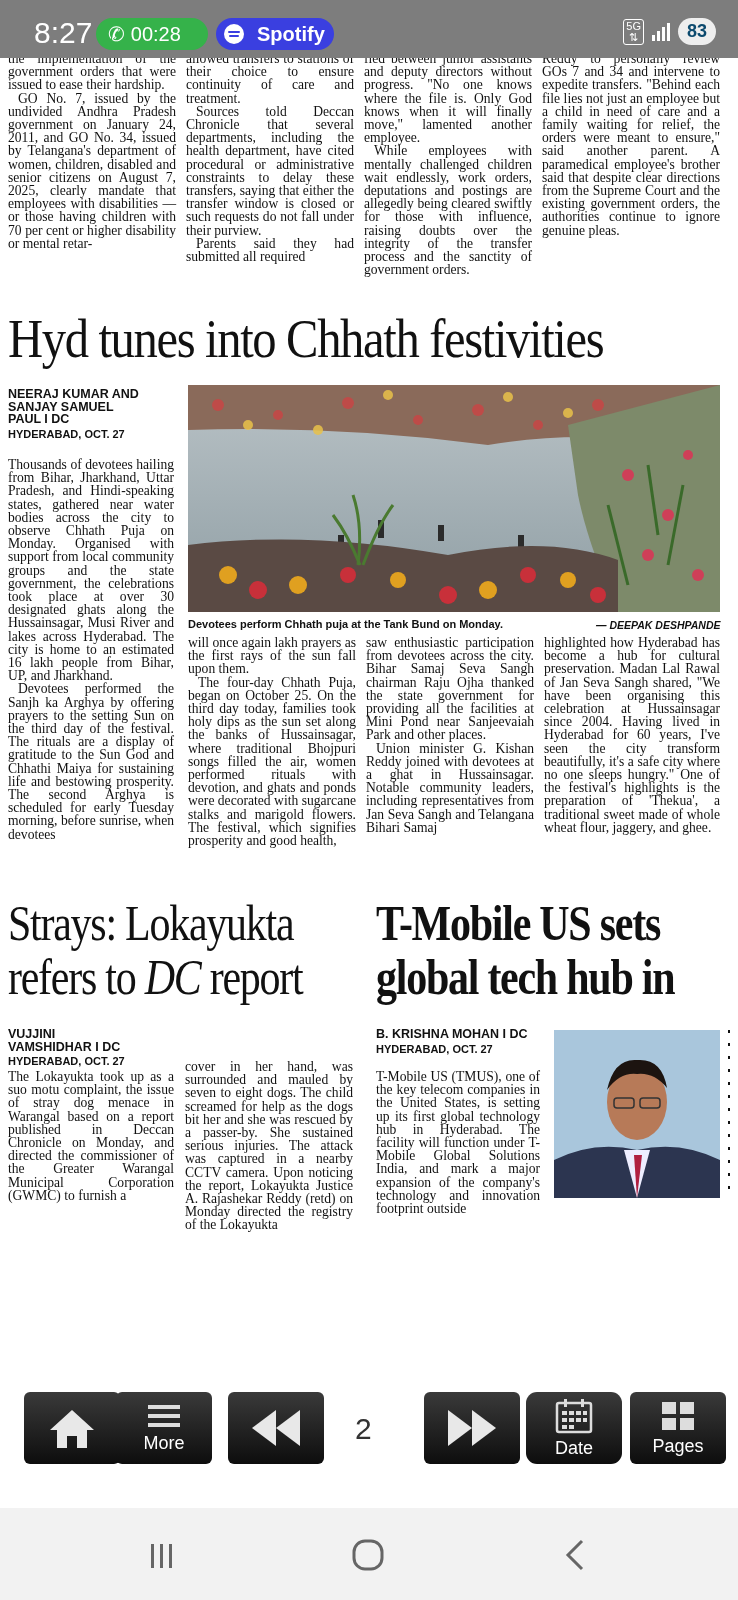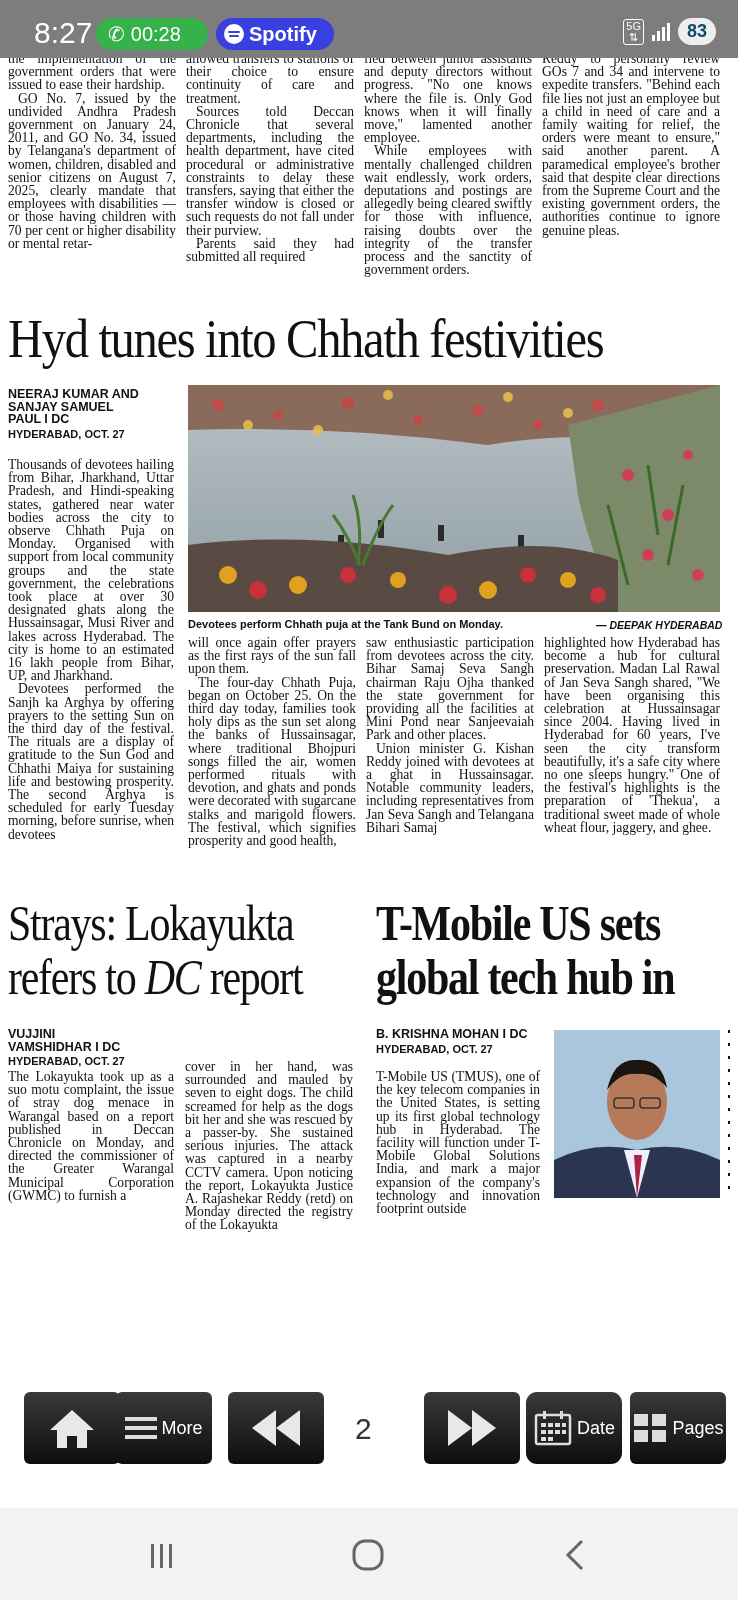--- a/index.html
+++ b/index.html
@@ -3,21 +3,21 @@
 <meta charset="utf-8">
 <style>
   * { box-sizing: border-box; margin: 0; padding: 0; }
   html, body { width: 738px; height: 1600px; overflow: hidden; background: #fff; }
   body { position: relative; font-family: "Liberation Serif", serif; color: #111; }
 
   
   .statusbar { position: absolute; top: 0; left: 0; width: 738px; height: 58px; background: #7d7d7d; }
   .sb-time { position: absolute; left: 34px; top: 16px; font-family: "Liberation Sans", sans-serif; font-size: 30px; color: #fff; }
   .sb-call { position: absolute; left: 96px; top: 18px; height: 32px; width: 112px; border-radius: 16px; background: #35b24a; color: #fff; font-family: "Liberation Sans", sans-serif; font-size: 20px; display:flex; align-items:center; padding-left: 12px; gap: 6px; }
-  .sb-spotify { position: absolute; left: 216px; top: 18px; height: 32px; width: 118px; border-radius: 16px; background: #3a3fe0; color: #fff; font-family: "Liberation Sans", sans-serif; font-weight: bold; font-size: 20px; display:flex; align-items:center; padding-left: 8px; gap: 5px; }
+  .sb-spotify { position: absolute; left: 216px; top: 18px; height: 32px; width: 118px; border-radius: 16px; background: #3a3fe0; color: #fff; font-family: "Liberation Sans", sans-serif; font-weight: bold; font-size: 20px; display:flex; align-items:center; padding-left: 8px; gap: 13px; }
   .sb-spotify .logo { width: 20px; height: 20px; border-radius: 50%; background: #fff; position: relative; }
   .sb-spotify .logo::before, .sb-spotify .logo::after { content:""; position:absolute; left:4px; right:4px; height:2px; background:#3a3fe0; border-radius:2px; }
   .sb-spotify .logo::before { top: 7px; }
   .sb-spotify .logo::after { top: 11px; left:5px; right:5px; }
   .sb-right { position: absolute; right: 22px; top: 18px; display:flex; align-items:center; gap: 8px; color:#fff; font-family: "Liberation Sans", sans-serif; }
   .sb-5g { font-size: 11px; line-height: 11px; text-align:center; border:1px solid #fff; border-radius:3px; padding:1px 2px; }
   .sb-signal { display:flex; align-items:flex-end; gap:2px; height:18px; }
   .sb-signal span { width:3px; background:#fff; }
   .sb-battery { background:#eee; color:#0c4a6e; border-radius: 14px; padding: 3px 9px; font-size: 18px; font-weight: bold; }
 
@@ -30,21 +30,21 @@
   .headline { position: absolute; font-family: "Liberation Serif", serif; color: #111; white-space: nowrap; letter-spacing: -1.5px; }
   .byline { position: absolute; font-family: "Liberation Sans", sans-serif; font-weight: bold; font-size: 12.5px; line-height: 12.5px; text-transform: uppercase; }
   .dateline { font-family: "Liberation Sans", sans-serif; font-size: 11px; font-weight: bold; }
 
   .photo { position: absolute; overflow: hidden; }
   .caption { position: absolute; font-family: Liberation Sans, sans-serif; font-size: 11px; font-weight: bold; }
   .credit { position: absolute; font-family: "Liberation Sans", sans-serif; font-size: 10.5px; font-weight: bold; font-style: italic; }
 
   
   .toolbar { position: absolute; top: 1360px; left: 0; width: 738px; height: 110px; background: #fff; }
-  .tb-btn { position: absolute; top: 32px; width: 96px; height: 72px; background: linear-gradient(#3a3a3a, #0d0d0d); border-radius: 6px; color:#fff; font-family: "Liberation Sans", sans-serif; font-size: 18px; display:flex; flex-direction:row; align-items:center; justify-content:center; gap: 4px; }
+  .tb-btn { position: absolute; top: 32px; width: 96px; height: 72px; background: linear-gradient(#3a3a3a, #0d0d0d); border-radius: 6px; color:#fff; font-family: "Liberation Sans", sans-serif; font-size: 18px; display:flex; flex-direction:column; align-items:center; justify-content:center; gap: 4px; }
   .tb-page { position: absolute; top: 52px; left: 355px; font-family: "Liberation Sans", sans-serif; font-size: 30px; color: #333; }
 
   
   .navbar { position: absolute; top: 1508px; left: 0; width: 738px; height: 92px; background: #f2f2f2; }
   .nav-btn { position:absolute; top: 22px; width: 60px; height: 50px; display:flex; align-items:center; justify-content:center; }
 </style>
 </head>
 <body>
 
 <div class="statusbar">
@@ -169,24 +169,24 @@
           <circle cx="410" cy="210" r="8"></circle>
         </g>
       <g stroke="#4a7a30" stroke-width="3" fill="none">
           <path d="M170 180 Q175 140 165 110"></path>
           <path d="M175 180 Q190 140 205 120"></path>
           <path d="M172 180 Q160 150 145 130"></path>
         </g>
     </svg>
   </div>
   <div class="caption" style="left:188px; top:560px;">Devotees perform Chhath puja at the Tank Bund on Monday.</div>
-  <div class="credit" style="left:596px; top:561px;">— DEEPAK HYDERABAD</div>
+  <div class="credit" style="left:596px; top:561px;">— DEEPAK DESHPANDE</div>
 
   <div class="col" style="left:188px; top:578px; width:168px;">
-      <p>will once again offer prayers as the first rays of the sun fall upon them.</p>
+      <p>will once again lakh prayers as the first rays of the sun fall upon them.</p>
       <p>The four-day Chhath Puja, began on October 25. On the third day today, families took holy dips as the sun set along the banks of Hussainsagar, where traditional Bhojpuri songs filled the air, women performed rituals with devotion, and ghats and ponds were decorated with sugarcane stalks and marigold flowers. The festival, which signifies prosperity and good health,</p>
     </div>
   <div class="col" style="left:366px; top:578px; width:168px;">
       <p>saw enthusiastic participation from devotees across the city. Bihar Samaj Seva Sangh chairman Raju Ojha thanked the state government for providing all the facilities at Mini Pond near Sanjeevaiah Park and other places.</p>
       <p>Union minister G. Kishan Reddy joined with devotees at a ghat in Hussainsagar. Notable community leaders, including representatives from Jan Seva Sangh and Telangana Bihari Samaj</p>
     </div>
   <div class="col" style="left:544px; top:578px; width:176px;">
       <p>highlighted how Hyderabad has become a hub for cultural preservation. Madan Lal Rawal of Jan Seva Sangh shared, "We have been organising this celebration at Hussainsagar since 2004. Having lived in Hyderabad for 60 years, I've seen the city transform beautifully, it's a safe city where no one sleeps hungry." One of the festival's highlights is the preparation of 'Thekua', a traditional sweet made of whole wheat flour, jaggery, and ghee.</p>
     </div>
 

